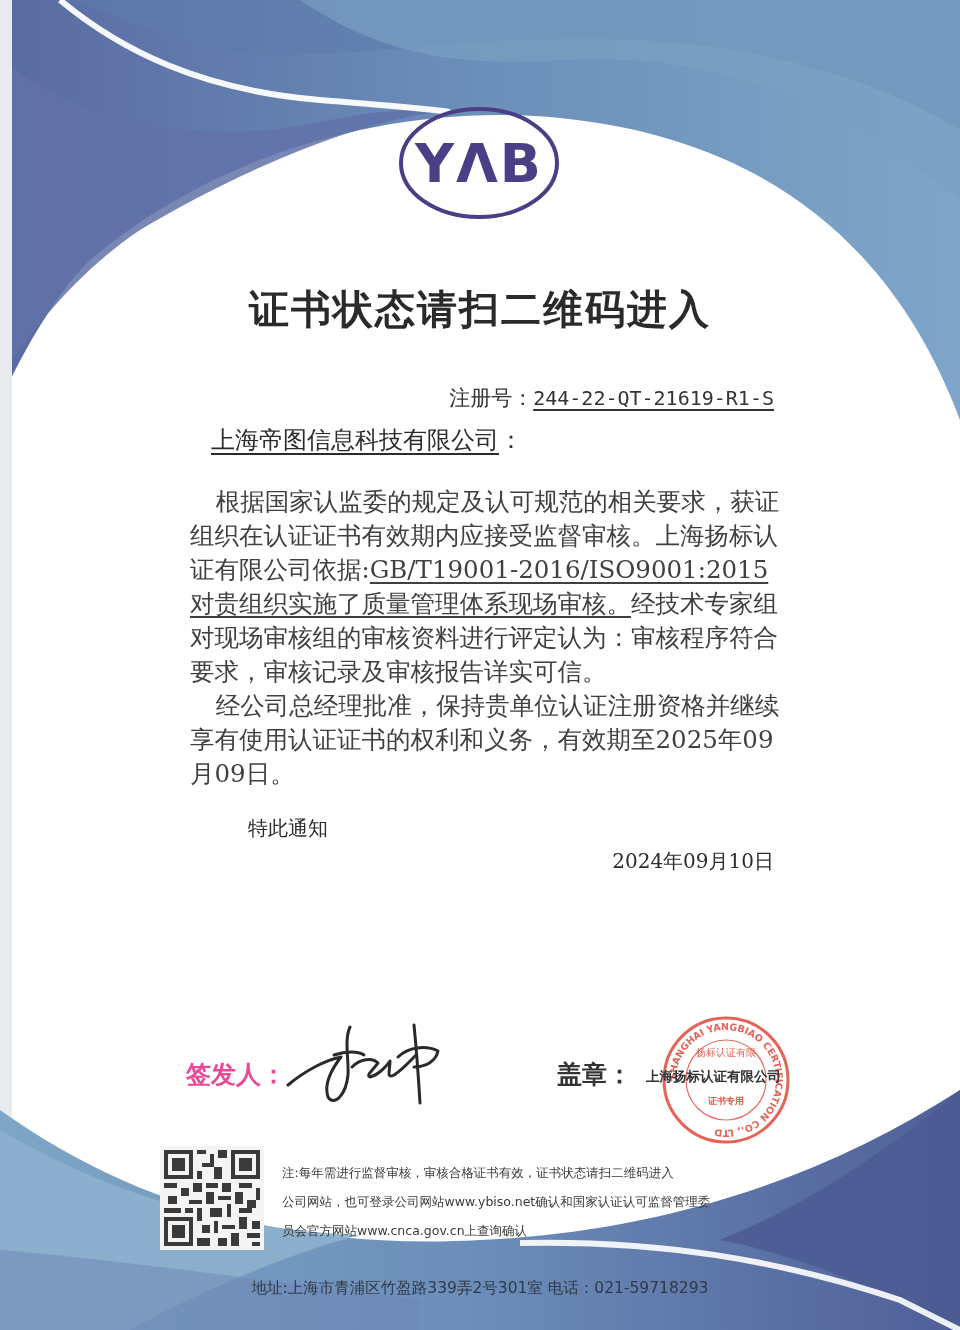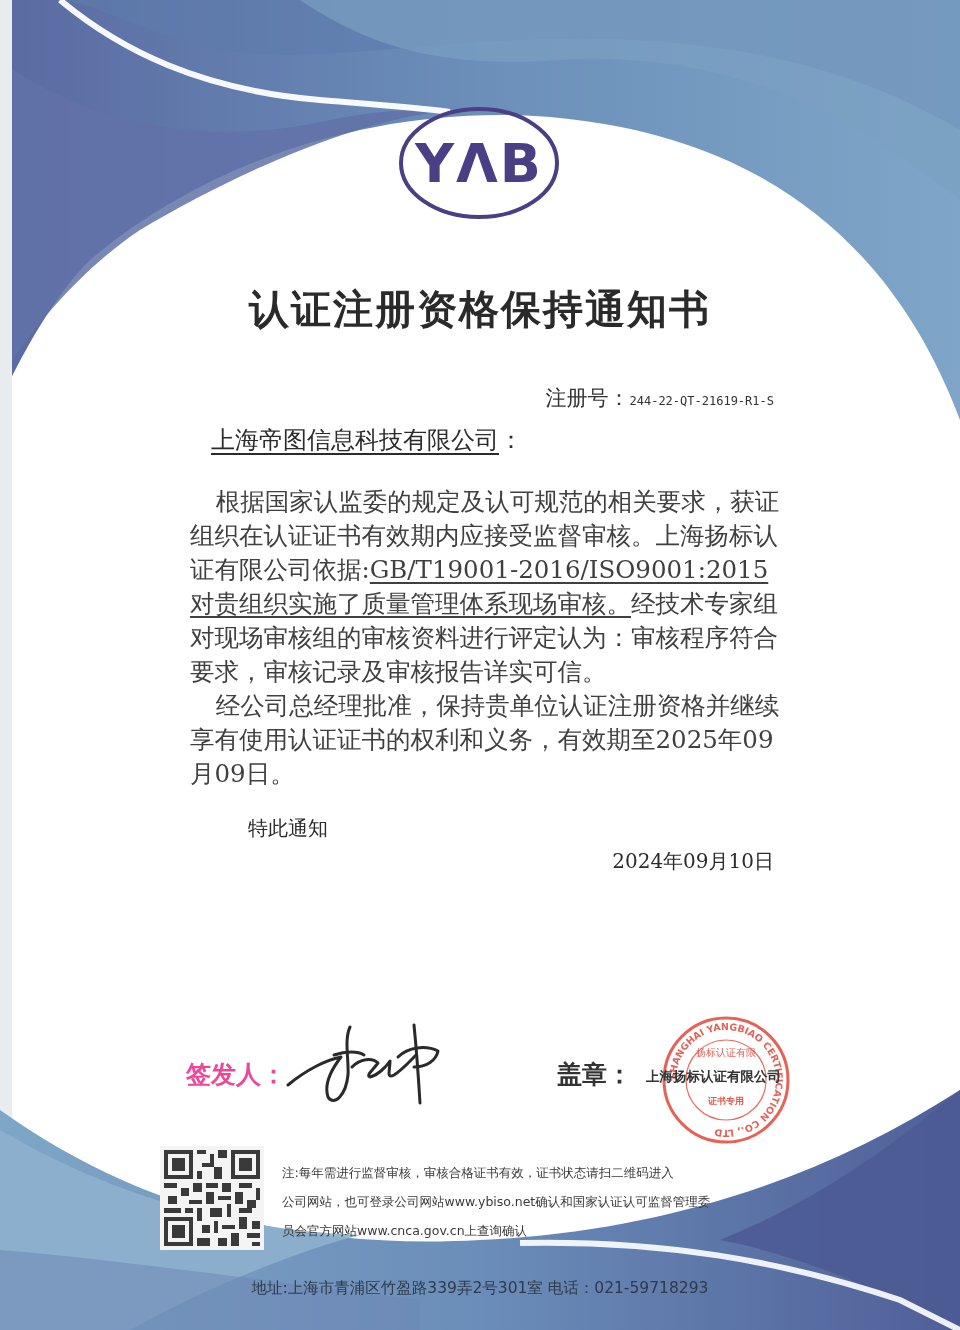--- a/index.html
+++ b/index.html
@@ -13,22 +13,22 @@
   .layer { position: absolute; z-index: 2; }
   .logo { left: 398px; top: 106px; width: 162px; height: 114px; }
   .title {
     left: 0; width: 960px; top: 282px; text-align: center;
     font-size: 40px; letter-spacing: 2px; color: #2a2a2a; font-weight: bold;
   }
   .regno {
     right: 186px; top: 384px; font-size: 21px; color: #333;
   }
   .regno .val {
-    text-underline-offset: 4px;
-    font-family: "DejaVu Sans Mono", "Liberation Mono", monospace; font-size: 12px;
+    text-decoration: underline; text-underline-offset: 4px;
+    font-family: "DejaVu Sans Mono", "Liberation Mono", monospace; font-size: 20px;
   }
   .recipient {
     left: 190px; top: 424px; font-size: 24px; color: #2b2b2b; margin-left: 21px;
   }
   .recipient .name { text-decoration: underline; text-underline-offset: 5px; }
   .body {
     left: 190px; width: 590px; top: 485px;
     font-size: 24.5px; line-height: 34px; color: #404040;
   }
   .body p { margin: 0; text-indent: 1.05em; }
@@ -81,21 +81,21 @@
   <path d="M960,1090 C900,1140 820,1200 720,1240 C800,1255 880,1290 960,1330 Z" fill="#4c5b93" opacity="0.9"></path>
   <path d="M520,1243 C660,1240 780,1260 900,1300 C920,1310 940,1320 960,1330" stroke="#ffffff" stroke-width="6" fill="none" opacity="0.9"></path>
   <path d="M0,1250 C120,1260 260,1280 420,1300 L420,1330 L0,1330 Z" fill="#6e86b4" opacity="0.5"></path>
 </svg>
 
 <svg class="layer logo" viewBox="0 0 162 114" xmlns="http://www.w3.org/2000/svg">
   <ellipse cx="81" cy="57" rx="78" ry="54" fill="none" stroke="#4a3f85" stroke-width="4"></ellipse>
   <text x="81" y="76" text-anchor="middle" font-family="DejaVu Sans, sans-serif" font-weight="bold" font-size="54" fill="#4a3f85" letter-spacing="2">YΛB</text>
 </svg>
 
-<div class="layer title">认证注册资格保持通知书</div>
+<div class="layer title">证书状态请扫二维码进入</div>
 
 <div class="layer regno">
   <span>注册号：</span><span class="val">244-22-QT-21619-R1-S</span>
 </div>
 
 <div class="layer recipient">
   <span class="name">上海帝图信息科技有限公司</span><span>：</span>
 </div>
 
 <div class="layer body">

